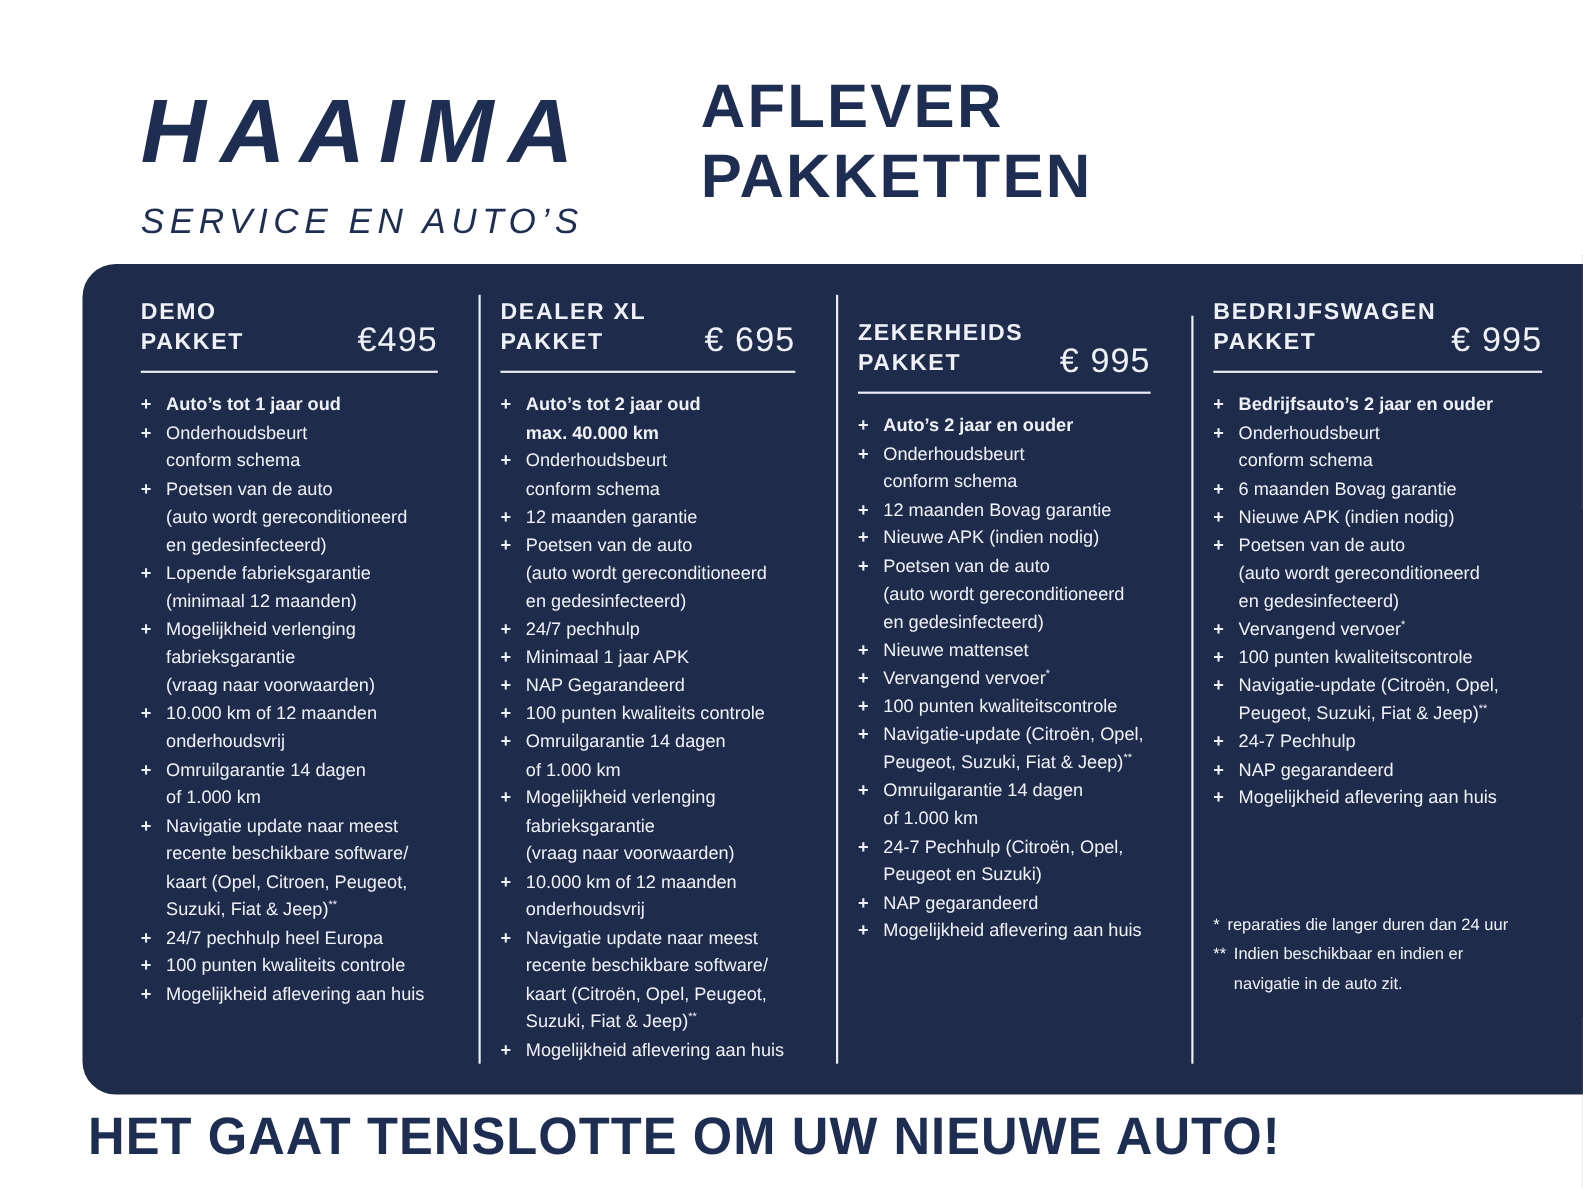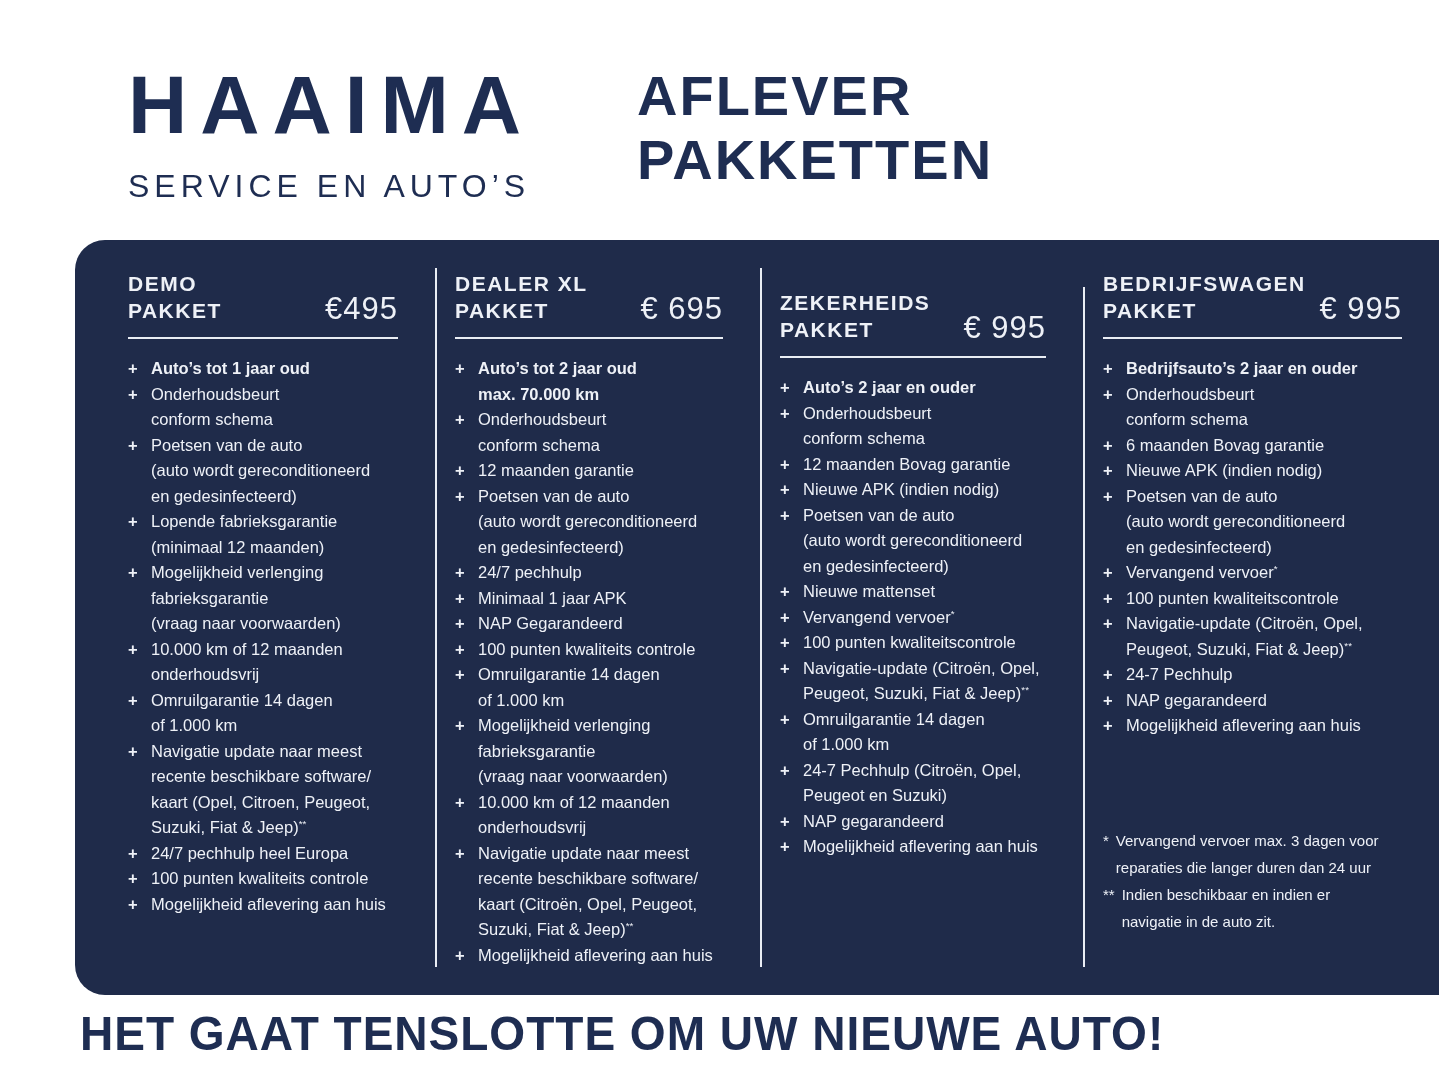--- a/index.html
+++ b/index.html
@@ -8,21 +8,21 @@
     --light:#eef1f7;
     --divider:#e9edf4;
   }
   *{box-sizing:border-box;}
   html,body{margin:0;padding:0;}
   body{
     width:1439px;height:1080px;position:relative;overflow:hidden;
     background:#ffffff;font-family:"Liberation Sans",sans-serif;color:var(--heading);
   }
   
-  .logo{position:absolute;left:128px;top:62px;}
+  .logo{position:absolute;left:128px;top:77px;font-style:italic;}
   .logo-name{font-size:82px;font-weight:800;letter-spacing:13px;line-height:86px;color:var(--heading);}
   .logo-sub{font-size:32px;font-weight:400;letter-spacing:5px;line-height:36px;margin-top:20px;color:var(--heading);}
   .page-title{position:absolute;left:637px;top:64px;font-size:56px;font-weight:800;letter-spacing:2px;line-height:64px;color:var(--heading);}
   
   .panel{
     position:absolute;left:75px;top:240px;right:0;height:755px;
     background:var(--navy);border-radius:30px 0 0 30px;
     display:flex;padding:28px 0 28px 50px;color:var(--light);justify-content:space-between;
   }
   .col{padding:2px 12px 0 18px;border-right:2px solid var(--divider);}
@@ -163,21 +163,21 @@
           <span>PAKKET</span>
         </div>
         <div class="pkg-price">€ 695</div>
       </div>
       <hr class="underline">
       <ul class="features">
         <li class="item bold">
           <span class="plus">+</span>
           <div class="lines">
             <div class="line">Auto’s tot 2 jaar oud</div>
-            <div class="line">max. 70.000 km</div>
+            <div class="line">max. 40.000 km</div>
           </div>
         </li>
         <li class="item">
           <span class="plus">+</span>
           <div class="lines">
             <div class="line">Onderhoudsbeurt</div>
             <div class="line">conform schema</div>
           </div>
         </li>
         <li class="item">
@@ -431,21 +431,20 @@
           <span class="plus">+</span>
           <div class="lines">
             <div class="line">Mogelijkheid aflevering aan huis</div>
           </div>
         </li>
       </ul>
       <div class="footnotes">
         <div class="footnote">
           <span class="fn-marker">*</span>
           <div class="lines">
-            <div class="line">Vervangend vervoer max. 3 dagen voor</div>
             <div class="line">reparaties die langer duren dan 24 uur</div>
           </div>
         </div>
         <div class="footnote">
           <span class="fn-marker">**</span>
           <div class="lines">
             <div class="line">Indien beschikbaar en indien er</div>
             <div class="line">navigatie in de auto zit.</div>
           </div>
         </div>

